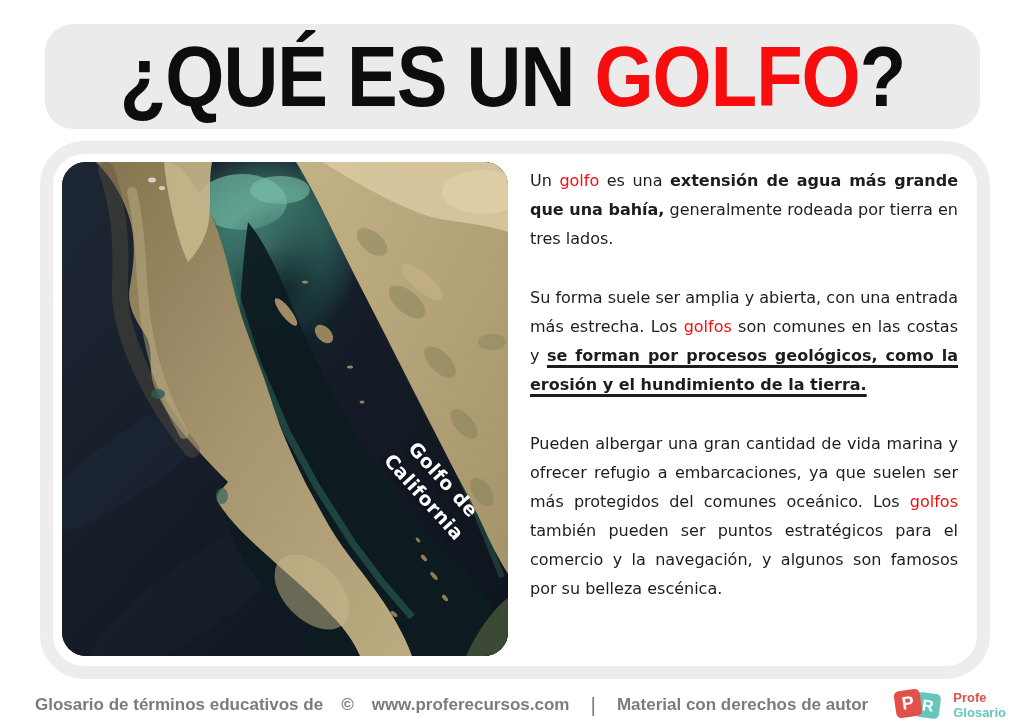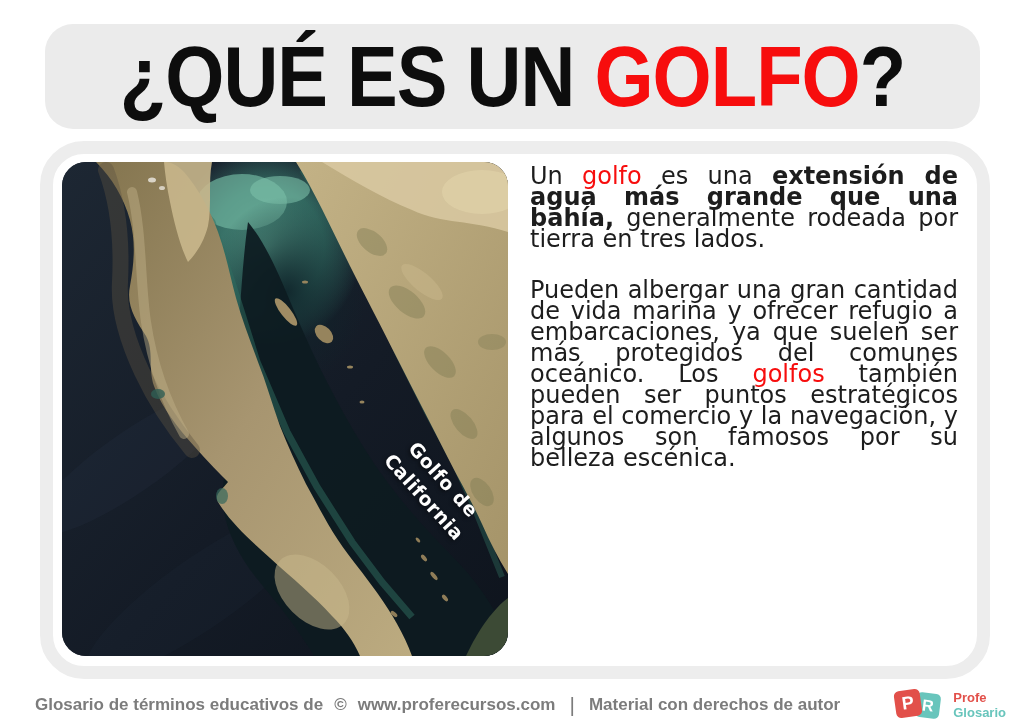--- a/index.html
+++ b/index.html
@@ -30,31 +30,31 @@
        border-radius:24px;overflow:hidden;background:#141b26;}
   .map svg{display:block;width:446px;height:494px;}
   .map-label{position:absolute;left:372px;top:326px;
              transform:translate(-50%,-50%) rotate(48deg);
              text-align:center;white-space:nowrap;color:#fff;
              font-weight:bold;font-size:19px;line-height:26px;letter-spacing:.5px;
              text-shadow:0 2px 4px rgba(0,0,0,.5);}
 
   
   .text-col{position:absolute;left:477px;top:12px;width:428px;}
-  .text-col p{font-size:24px;line-height:21px;text-align:justify;
+  .text-col p{font-size:16px;line-height:29px;text-align:justify;
               color:var(--body-text);margin-bottom:30px;}
   .r-red{color:var(--accent-red);}
   .r-bold{font-weight:bold;}
   .r-boldu{font-weight:bold;text-decoration:underline;
            text-decoration-thickness:2.5px;text-underline-offset:4px;}
 
   
   .footer{position:absolute;left:35px;right:14px;top:688px;height:34px;
           display:flex;align-items:center;justify-content:space-between;}
-  .footer-text{display:flex;align-items:center;gap:11px;white-space:nowrap;
+  .footer-text{display:flex;align-items:center;gap:18px;white-space:nowrap;
                font-family:"Liberation Sans",sans-serif;font-weight:bold;
                font-size:17px;color:var(--footer-gray);}
   .footer-text .sep{font-size:21px;font-weight:400;margin:0 3px;}
   .logo{display:flex;align-items:center;gap:8px;}
   .logo-marks{position:relative;width:50px;height:32px;}
   .mark{position:absolute;display:flex;align-items:center;justify-content:center;
         color:#fff;font-family:"Liberation Sans",sans-serif;font-weight:900;
         border-radius:5px;}
   .mark-p{left:0;top:1px;width:26px;height:27px;font-size:18px;
           background:var(--logo-red);transform:rotate(-8deg);z-index:2;}
@@ -153,20 +153,21 @@
         <ellipse cx="332" cy="452" rx="4" ry="2" fill="#8f7d58" transform="rotate(40 332 452)"></ellipse>
       </svg>
       <div class="map-label">
         <div>Golfo de</div>
         <div>California</div>
       </div>
     </div>
 
     <div class="text-col">
       <p><span class="r-normal">Un </span><span class="r-red">golfo</span><span class="r-normal"> es una </span><span class="r-bold">extensión de agua más grande que una bahía,</span><span class="r-normal"> generalmente rodeada por tierra en tres lados.</span></p>
+      <p><span class="r-normal">Su forma suele ser amplia y abierta, con una entrada más estrecha. Los </span><span class="r-red">golfos</span><span class="r-normal"> son comunes en las costas y </span><span class="r-boldu">se forman por procesos geológicos, como la erosión y el hundimiento de la tierra. </span></p>
       <p><span class="r-normal">Pueden albergar una gran cantidad de vida marina y ofrecer refugio a embarcaciones, ya que suelen ser más protegidos del comunes oceánico. Los </span><span class="r-red">golfos</span><span class="r-normal"> también pueden ser puntos estratégicos para el comercio y la navegación, y algunos son famosos por su belleza escénica.</span></p>
     </div>
   </div>
 
   <div class="footer">
     <div class="footer-text">
       <span>Glosario de términos educativos de</span>
       <span>©</span>
       <span>www.proferecursos.com</span>
       <span class="sep">|</span>

